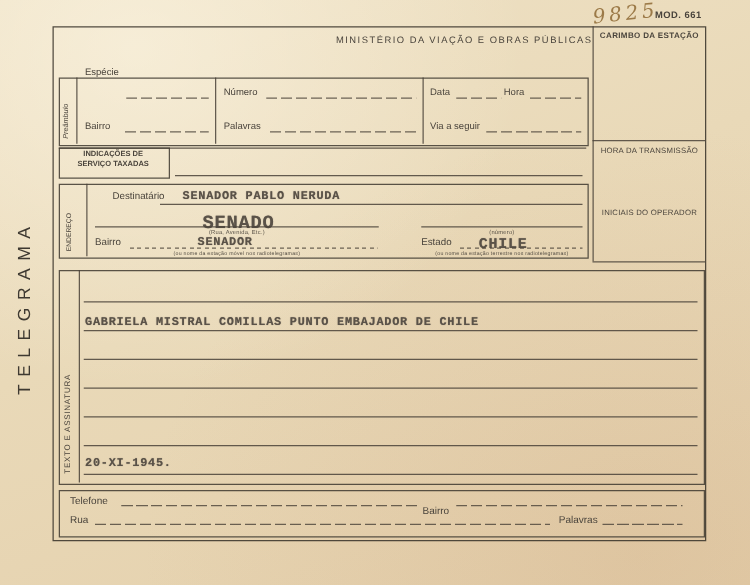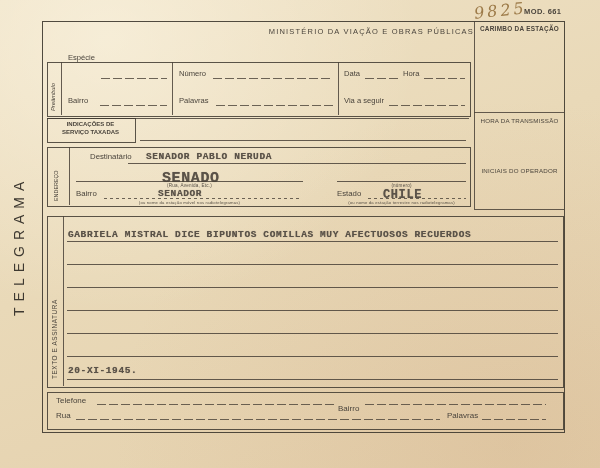--- a/index.html
+++ b/index.html
@@ -105,21 +105,21 @@
   <div class="abs vtext" style="left:51px;top:224px;height:155px;font-size:6.4px;letter-spacing:.6px;color:#4a443c;">TEXTO E ASSINATURA</div>
 
   <div class="abs rule" style="left:67px;top:241px;width:491px;"></div>
   <div class="abs rule" style="left:67px;top:264px;width:491px;"></div>
   <div class="abs rule" style="left:67px;top:287px;width:491px;"></div>
   <div class="abs rule" style="left:67px;top:310px;width:491px;"></div>
   <div class="abs rule" style="left:67px;top:333px;width:491px;"></div>
   <div class="abs rule" style="left:67px;top:356px;width:491px;"></div>
   <div class="abs rule" style="left:67px;top:379px;width:491px;"></div>
 
-  <div class="abs typed" style="left:68px;top:229px;font-size:9.5px;">GABRIELA MISTRAL DICE BIPUNTOS COMILLAS MUY AFECTUOSOS RECUERDOS</div>
+  <div class="abs typed" style="left:68px;top:252px;font-size:9.5px;">GABRIELA MISTRAL COMILLAS PUNTO EMBAJADOR DE CHILE</div>
   <div class="abs typed" style="left:68px;top:365px;font-size:9.5px;">20-XI-1945.</div>
 
   <div class="abs cellbox" style="left:47px;top:392px;width:515px;height:36px;"></div>
   <div class="abs lbl" style="left:56px;top:396px;font-size:8px;">Telefone</div>
   <div class="abs drule" style="left:97px;top:404px;width:237px;"></div>
   <div class="abs lbl" style="left:338px;top:404px;font-size:8px;">Bairro</div>
   <div class="abs drule" style="left:365px;top:404px;width:181px;"></div>
   <div class="abs lbl" style="left:56px;top:411px;font-size:8px;">Rua</div>
   <div class="abs drule" style="left:76px;top:419px;width:364px;"></div>
   <div class="abs lbl" style="left:447px;top:411px;font-size:8px;">Palavras</div>

